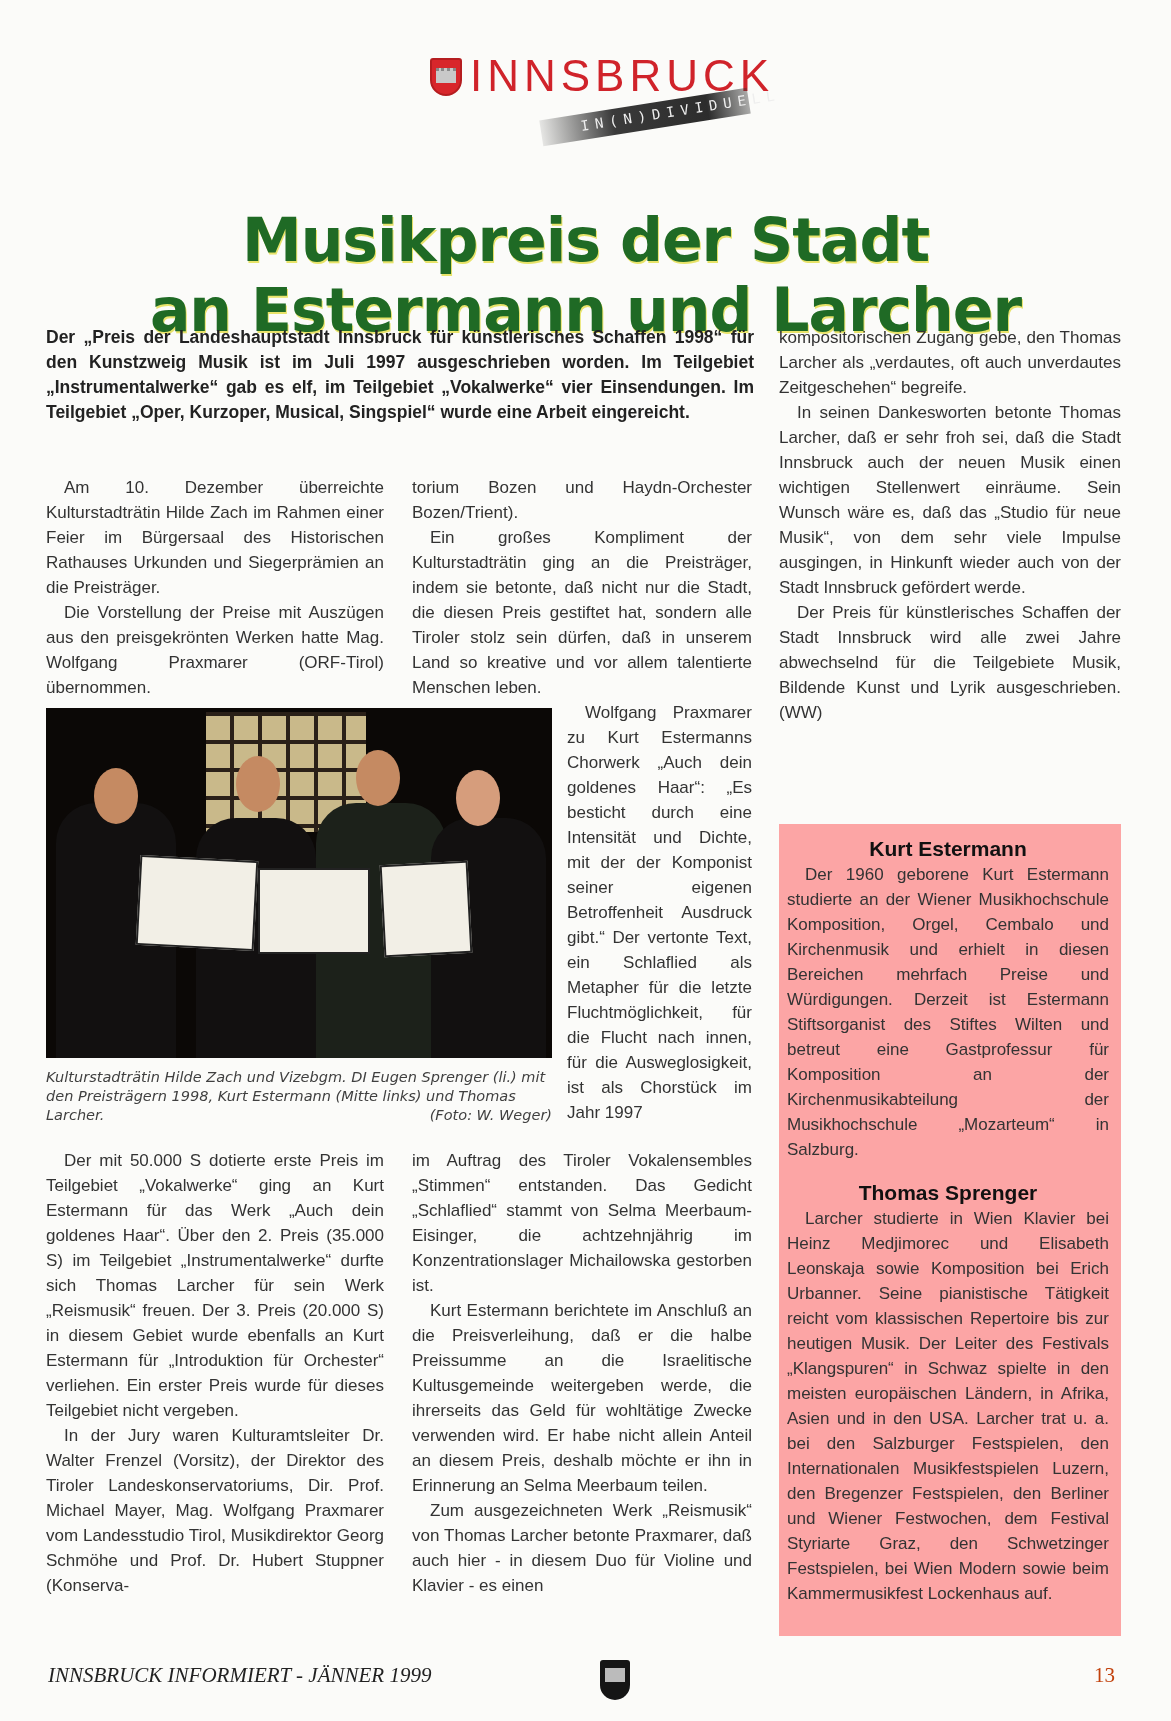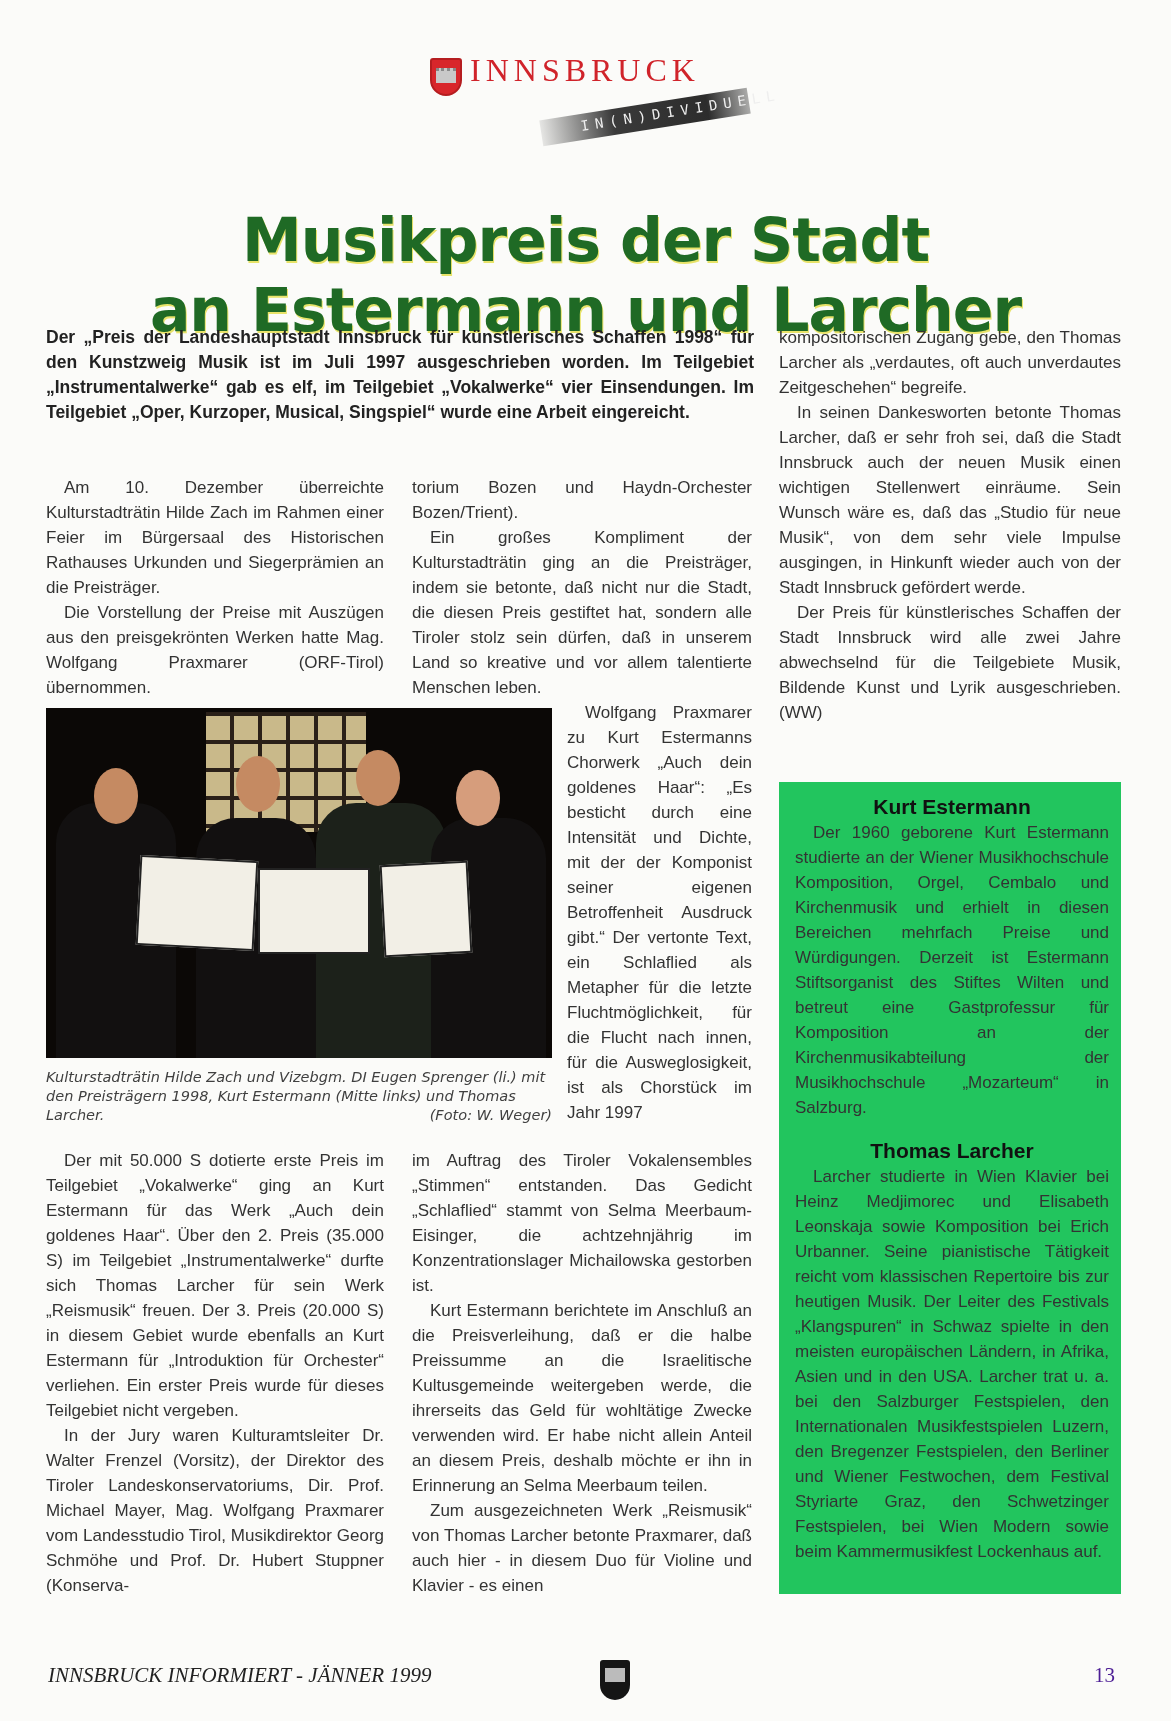--- a/index.html
+++ b/index.html
@@ -4,22 +4,22 @@
 <style>
   * { box-sizing: border-box; margin: 0; padding: 0; }
   body { width: 1171px; height: 1721px; background: #fbfbf9; position: relative; overflow: hidden;
          font-family: "Liberation Sans", sans-serif; color: #2a2a2a; }
   .abs { position: absolute; }
   .masthead { left: 430px; top: 52px; height: 80px; width: 320px; }
   .shield { position: absolute; left: 0; top: 6px; width: 32px; height: 38px; background: #d8262b;
             border-radius: 3px 3px 16px 16px; border: 2px solid #b51d20; }
   .shield::before { content: ""; position: absolute; left: 4px; top: 8px; width: 20px; height: 12px;
             background: #c9c9c9; border-top: 3px dotted #888; }
-  .brand { position: absolute; left: 40px; top: 2px; font-family: Liberation Serif, serif;
-           font-size: 32px; letter-spacing: 5px; color: #d0232a; line-height: 1; }
+  .brand { position: absolute; left: 40px; top: 2px; font-family: Liberation Sans, sans-serif;
+           font-size: 44px; letter-spacing: 5px; color: #d0232a; line-height: 1; }
   .brand-tag { position: absolute; left: 110px; top: 52px; width: 210px; height: 26px;
            background: linear-gradient(90deg, rgba(40,40,40,0.1), #3a3a3a 35%, #2c2c2c 80%, rgba(50,50,50,0.4));
            transform: rotate(-9deg); color: #eee; font-family: "DejaVu Sans Mono", monospace;
            font-size: 14px; letter-spacing: 6px; padding: 4px 0 0 40px; }
   .headline { left: 0; width: 1171px; top: 165px; text-align: center; color: #1f6a25;
               font-family: "DejaVu Sans", sans-serif; font-weight: bold; font-size: 60px; line-height: 70px;
               letter-spacing: -1px; text-shadow: 1px 2px 0 #e8e36a; margin-top: 40px; }
   .lead { left: 46px; top: 325px; width: 708px; font-weight: bold; font-size: 17.5px; line-height: 25px;
           text-align: justify; color: #222; }
   .col { font-size: 17px; line-height: 25px; text-align: justify; color: #333; }
@@ -36,30 +36,30 @@
   .photo .person { position: absolute; background: #121010; border-radius: 40px 40px 0 0; }
   .photo .face { position: absolute; width: 44px; height: 56px; border-radius: 50%; background: #c58a62; }
   .photo .cert { position: absolute; background: #f2efe6; border: 2px solid #222; }
   .caption { left: 46px; top: 1068px; width: 506px; font-family: "DejaVu Sans", sans-serif; font-style: italic;
              font-size: 14.5px; line-height: 19px; color: #404040; }
   .caption .credit { float: right; }
   .c2wrap { left: 567px; top: 700px; width: 185px; }
   .c2wrap p { text-align: justify; }
   .c1b { left: 46px; top: 1148px; width: 338px; }
   .c2b { left: 412px; top: 1148px; width: 340px; }
-  .box { left: 779px; top: 782px; width: 342px; height: 812px; background: #22c55e; padding: 10px 12px 0 16px; }
+  .box { left: 779px; top: 824px; width: 342px; height: 812px; background: #fca5a5; padding: 10px 12px 0 8px; }
   .box h2 { text-align: center; font-size: 21px; line-height: 26px; font-weight: bold; color: #111; margin-top: 2px; }
   .box p { font-size: 17px; line-height: 25px; text-align: justify; text-indent: 18px; color: #333; }
   .box .spacer { height: 16px; }
   .footer-left { left: 48px; top: 1663px; font-family: "Liberation Serif", serif; font-size: 21px; color: #222; font-style: italic; }
   .footer-shield { left: 600px; top: 1660px; width: 30px; height: 40px; background: #151515;
                    border-radius: 3px 3px 15px 15px; }
   .footer-shield::before { content: ""; position: absolute; left: 5px; top: 8px; width: 20px; height: 14px;
                    background: #bbb; }
-  .footer-page { left: 1094px; top: 1663px; font-family: "Liberation Serif", serif; font-size: 21px; color: #4c1d95; }
+  .footer-page { left: 1094px; top: 1663px; font-family: "Liberation Serif", serif; font-size: 21px; color: #c2410c; }
 </style>
 </head>
 <body>
 
 <div class="abs masthead">
   <div class="shield"></div>
   <div class="brand">INNSBRUCK</div>
   <div class="brand-tag">IN(N)DIVIDUELL</div>
 </div>
 
@@ -118,19 +118,19 @@
 <div class="abs col c3">
   <p class="noindent">kompositorischen Zugang gebe, den Thomas Larcher als „verdautes, oft auch unverdautes Zeitgeschehen“ begreife.</p>
   <p>In seinen Dankesworten betonte Thomas Larcher, daß er sehr froh sei, daß die Stadt Innsbruck auch der neuen Musik einen wichtigen Stellenwert einräume. Sein Wunsch wäre es, daß das „Studio für neue Musik“, von dem sehr viele Impulse ausgingen, in Hinkunft wieder auch von der Stadt Innsbruck gefördert werde.</p>
   <p>Der Preis für künstlerisches Schaffen der Stadt Innsbruck wird alle zwei Jahre abwechselnd für die Teilgebiete Musik, Bildende Kunst und Lyrik ausgeschrieben. (WW)</p>
 </div>
 
 <div class="abs box">
   <h2>Kurt Estermann</h2>
   <p>Der 1960 geborene Kurt Estermann studierte an der Wiener Musikhochschule Komposition, Orgel, Cembalo und Kirchenmusik und erhielt in diesen Bereichen mehrfach Preise und Würdigungen. Derzeit ist Estermann Stiftsorganist des Stiftes Wilten und betreut eine Gastprofessur für Komposition an der Kirchenmusikabteilung der Musikhochschule „Mozarteum“ in Salzburg.</p>
   <div class="spacer"></div>
-  <h2>Thomas Larcher</h2>
+  <h2>Thomas Sprenger</h2>
   <p>Larcher studierte in Wien Klavier bei Heinz Medjimorec und Elisabeth Leonskaja sowie Komposition bei Erich Urbanner. Seine pianistische Tätigkeit reicht vom klassischen Repertoire bis zur heutigen Musik. Der Leiter des Festivals „Klangspuren“ in Schwaz spielte in den meisten europäischen Ländern, in Afrika, Asien und in den USA. Larcher trat u. a. bei den Salzburger Festspielen, den Internationalen Musikfestspielen Luzern, den Bregenzer Festspielen, den Berliner und Wiener Festwochen, dem Festival Styriarte Graz, den Schwetzinger Festspielen, bei Wien Modern sowie beim Kammermusikfest Lockenhaus auf.</p>
 </div>
 
 <div class="abs footer-left">INNSBRUCK INFORMIERT - JÄNNER 1999</div>
 <div class="abs footer-shield"></div>
 <div class="abs footer-page">13</div>
 
 </body></html>

